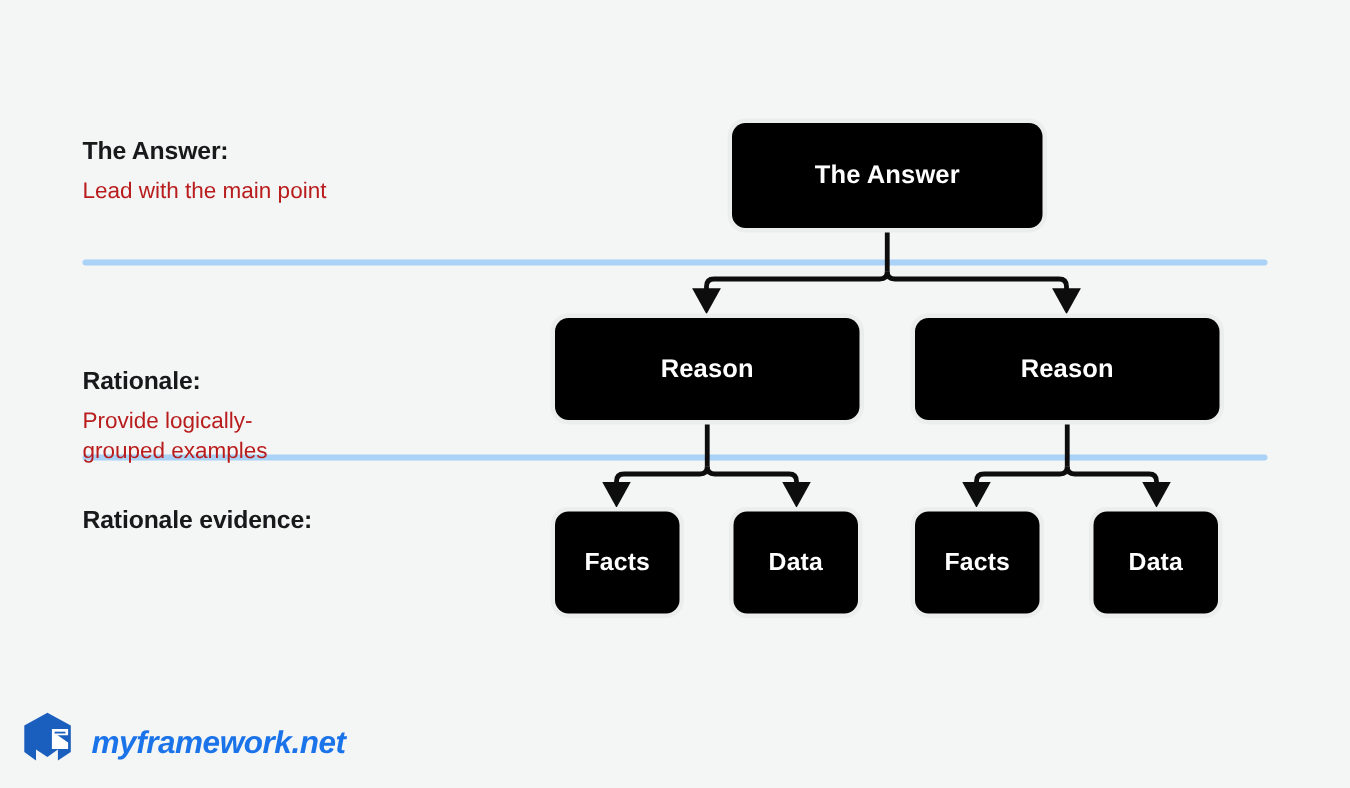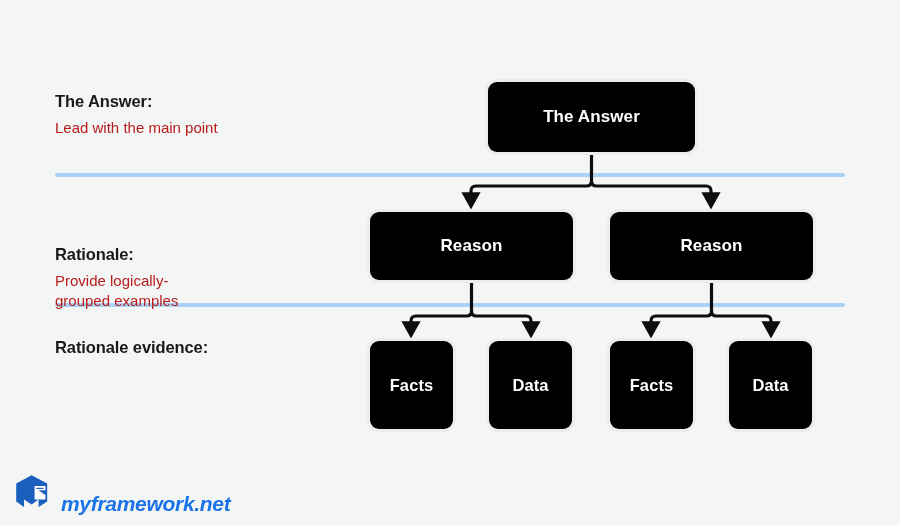--- a/index.html
+++ b/index.html
@@ -77,33 +77,33 @@
     font-weight: bold;
     display: flex;
     align-items: center;
     justify-content: center;
     letter-spacing: 0.1px;
     box-shadow: 0 0 0 3px #eceded;
   }
   .node.level-1 { left: 488px; top: 82px;  width: 207px; height: 70px; }
   .node.r-left  { left: 370px; top: 212px; width: 203px; height: 68px; }
   .node.r-right { left: 610px; top: 212px; width: 203px; height: 68px; }
-  .node.leaf    { width: 83px; height: 88px; top: 341px; font-size: 16.5px; }
+  .node.leaf    { width: 83px; height: 68px; top: 341px; font-size: 16.5px; }
   .node.leaf-1  { left: 370px; }
   .node.leaf-2  { left: 489px; }
   .node.leaf-3  { left: 610px; }
   .node.leaf-4  { left: 729px; }
 
   
   #brand {
     position: absolute;
     left: 14px;
     top: 474px;
     display: flex;
-    align-items: flex-end;
+    align-items: center;
     gap: 11px;
   }
   #brand .brand-text {
     font-size: 21px;
     font-style: italic;
     font-weight: bold;
     color: #1a73e8;
     letter-spacing: -0.3px;
   }
 </style>

